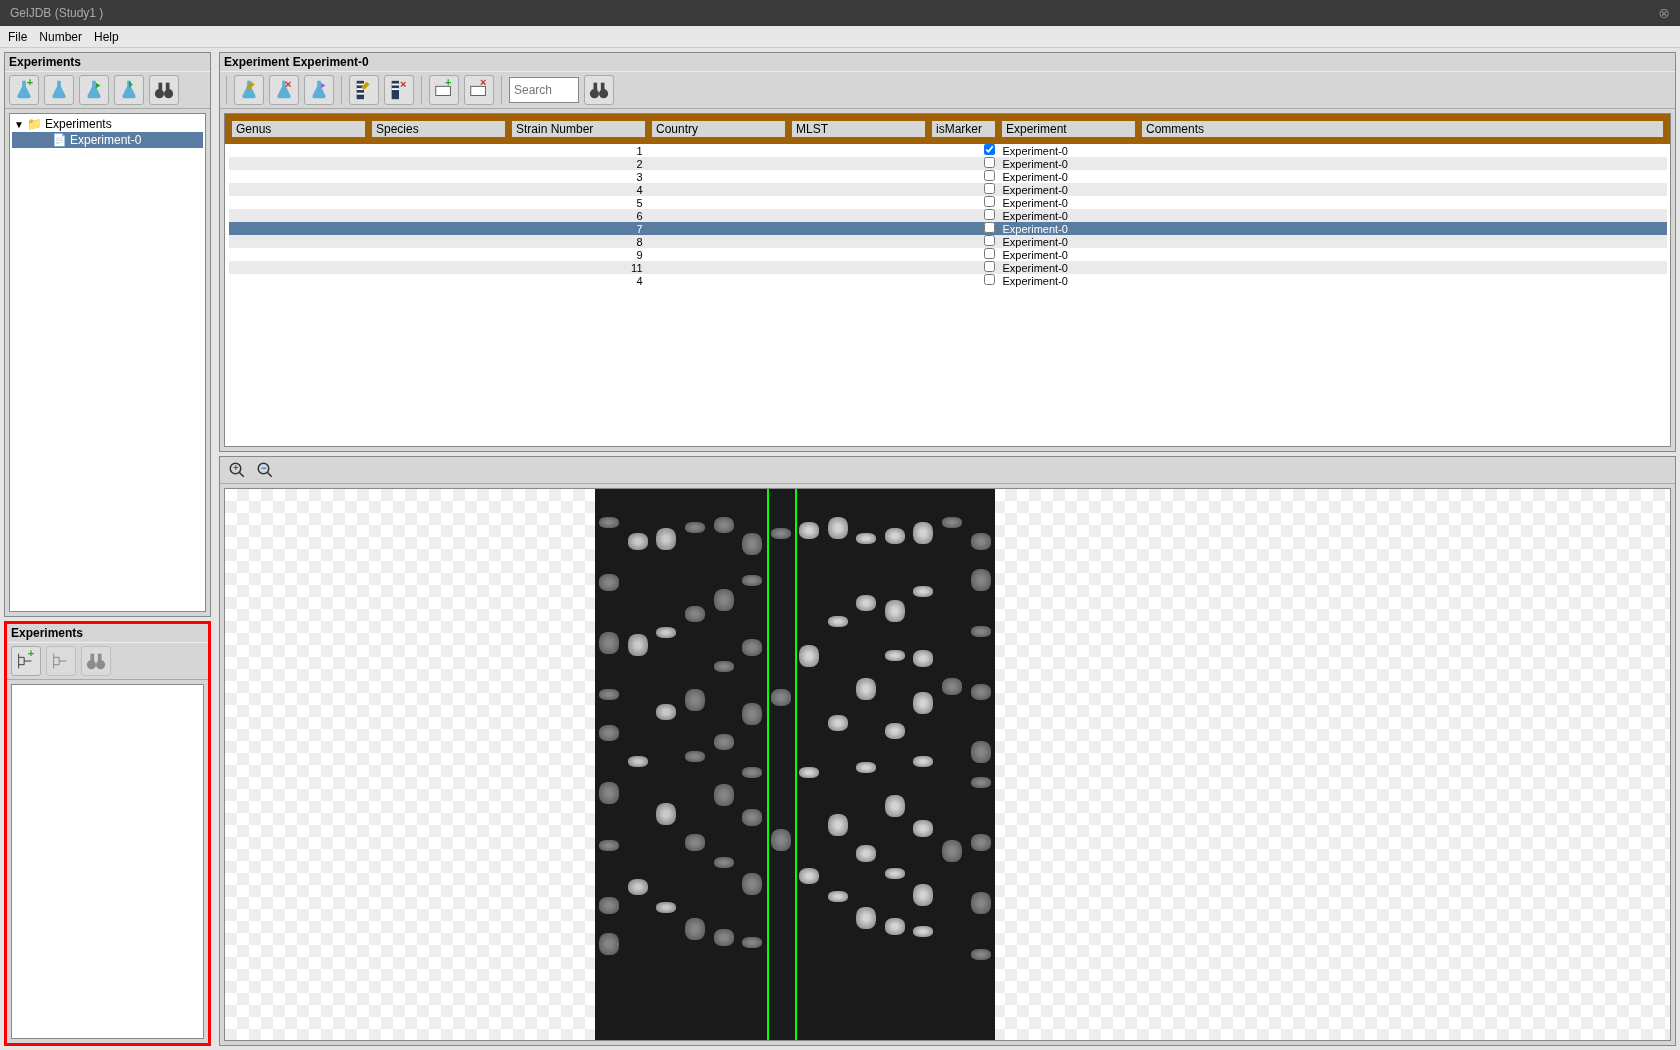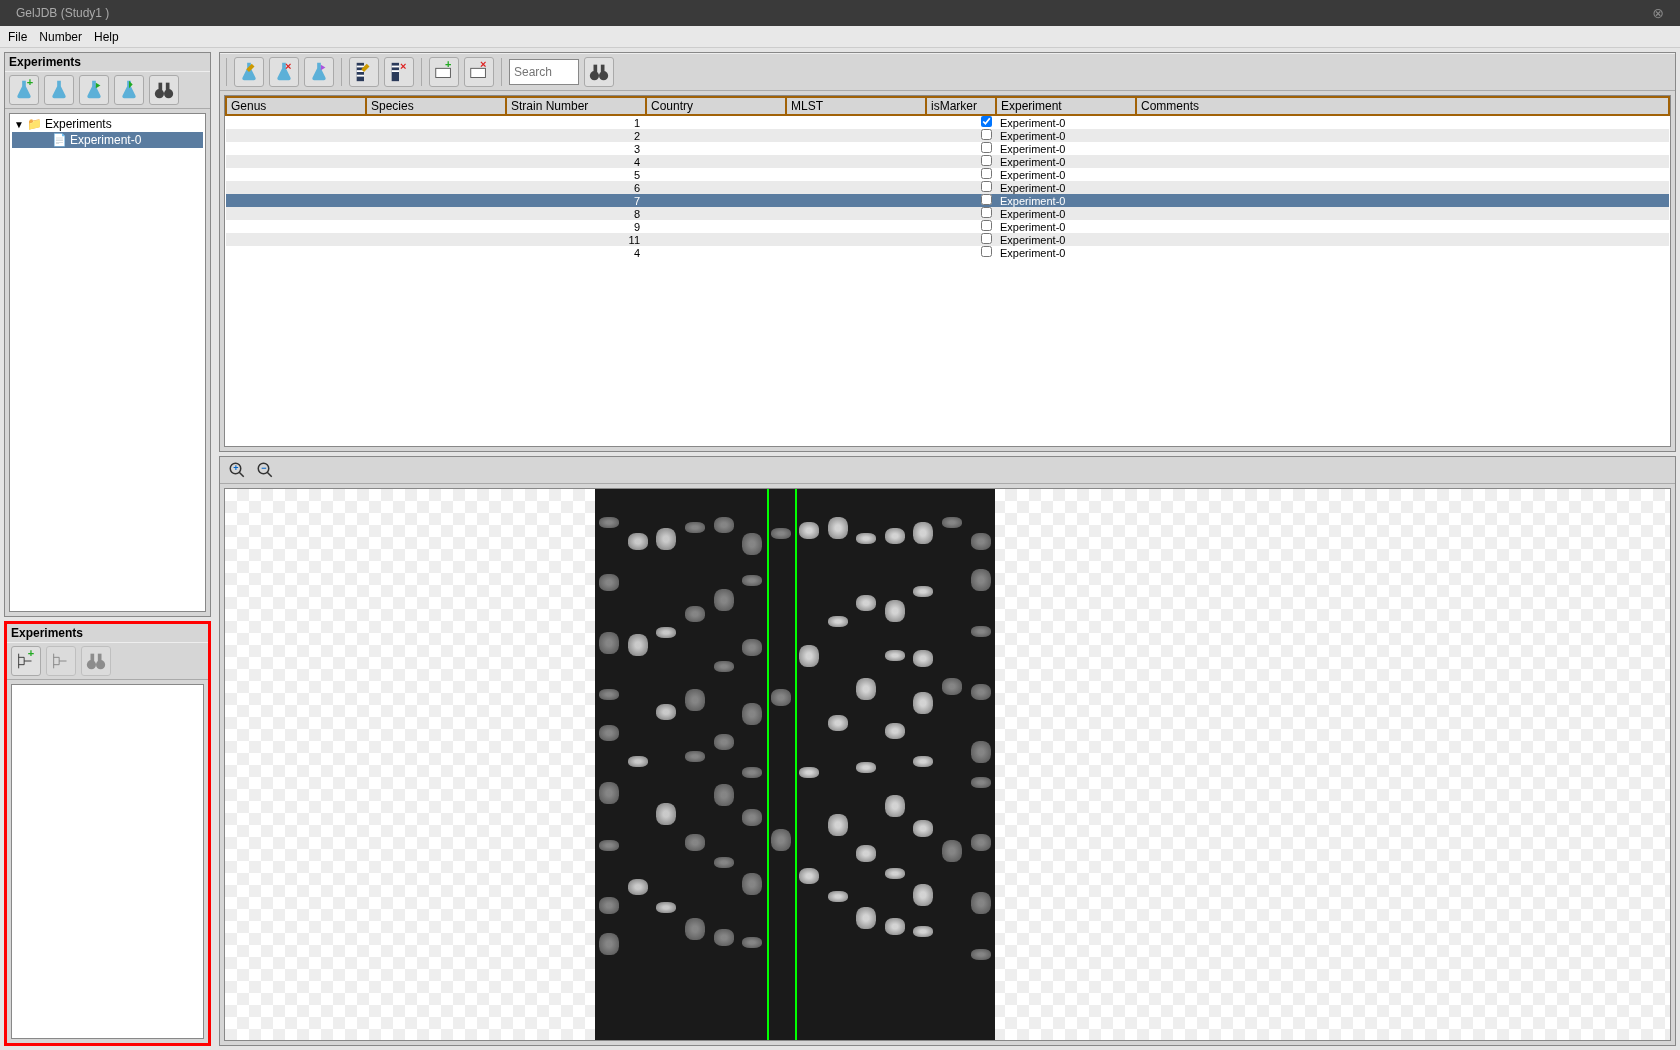--- a/index.html
+++ b/index.html
@@ -1,18 +1,18 @@
 <!DOCTYPE html>
 <html><head>
 <meta charset="utf-8">
 <style>
 * { margin: 0; padding: 0; box-sizing: border-box; font-family: sans-serif; font-size: 12px; }
 body { background: #e5e5e5; width: 1680px; height: 1050px; overflow: hidden; display:flex; flex-direction:column; }
 
-.titlebar { background: #3a3a3a; color: #aaa; height: 26px; line-height: 26px; padding: 0 16px; display: flex; justify-content: space-between; }
+.titlebar { background: #3a3a3a; color: #aaa; height: 26px; line-height: 26px; padding: 0 10px; display: flex; justify-content: space-between; }
 .titlebar .close { color:#888; font-size:14px; cursor:pointer; }
 
 .menubar { background: #e8e8e8; border-bottom: 1px solid #ccc; height: 22px; display:flex; gap: 12px; padding: 0 8px; align-items:center; }
 .menubar span { cursor: pointer; text-align: right; }
 
 .main { flex:1; display:flex; }
 
 .left-col { width: 215px; display:flex; flex-direction:column; padding: 4px; gap: 4px; }
 .right-col { flex:1; display:flex; flex-direction:column; padding: 4px; gap: 4px; }
 
@@ -27,21 +27,21 @@
 .tree-row { padding:1px 2px; display:flex; align-items:center; gap:3px; cursor:pointer; }
 .tree-row.selected { background:#5a7ca0; color:#fff; }
 .tree-indent { display:inline-block; width:16px; }
 .tree-toggle { font-size:10px; width:10px; }
 
 .highlight-red { border:3px solid red; }
 
 .table-panel { flex:0.5; min-height: 400px; }
 .table-wrap { background:#fff; border:1px solid #888; margin:4px; flex:1; overflow:auto; }
 table { width:100%; border-collapse:collapse; }
-th { background:#d6d6d6; border:2px solid #a16207; text-align:left; padding:1px 4px; font-weight:normal; }
+th { background:#d6d6d6; border:7px solid #a16207; text-align:left; padding:1px 4px; font-weight:normal; }
 td { padding:0px 4px; height:13px; font-size:11px; border-right: 0; }
 tr:nth-child(even) td { background:#eaeaea; }
 tr:nth-child(odd) td { background:#fff; }
 tr.selected td { background:#5a7ca0 !important; color:#fff; }
 .strain-col { text-align:right; padding-right:6px; }
 .marker-col { text-align:right; padding-right:4px; }
 input[type=checkbox] { width:11px; height:11px; }
 
 .search-input { height:26px; width:70px; border:1px solid #888; padding:2px 4px; background:#fff; color:#888; }
 
@@ -157,20 +157,21 @@
             </svg>
           </div>
       </div>
       <div class="tree"></div>
     </div>
   </div>
 
   <div class="right-col">
 
     <div class="panel table-panel">
+      <div class="panel-title">Experiment Experiment-0</div>
       <div class="toolbar">
         <div class="sep"></div>
         <div class="tool-btn">
             <svg viewBox="0 0 24 24">
               <path fill="#5cb0d8" d="M10 2h4v6l5 10a2 2 0 0 1-2 3H7a2 2 0 0 1-2-3l5-10z"></path>
               <path fill="#c90" d="M15 3l3 3-6 6-3-3z"></path>
             </svg>
           </div>
         <div class="tool-btn">
             <svg viewBox="0 0 24 24">

